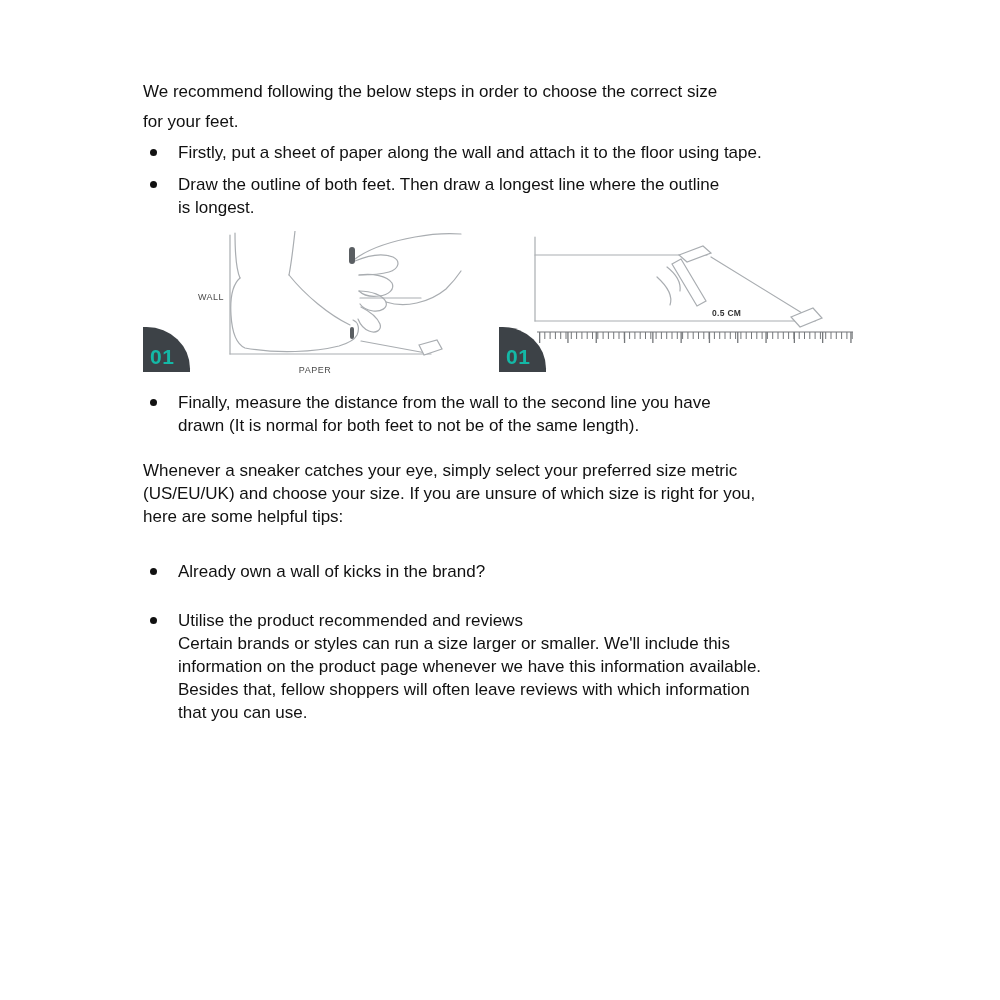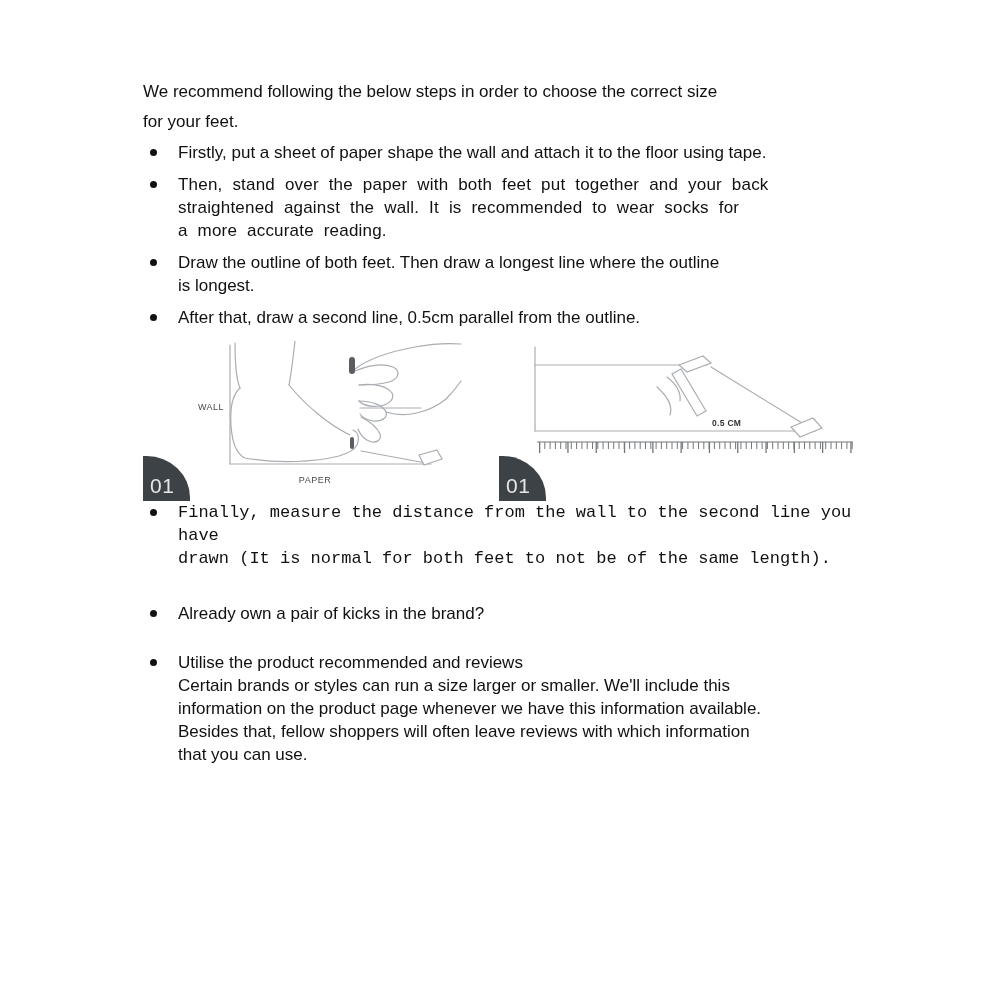--- a/index.html
+++ b/index.html
@@ -47,69 +47,59 @@
   .figure.f1 { width: 320px; height: 160px; }
   .figure.f2 { width: 375px; height: 160px; margin-left: 34px; }
   .figure svg { display: block; }
   .lineart { stroke: #a9adb1; stroke-width: 1.2; fill: none; stroke-linecap: round; }
   .ruler-ink { stroke: #74777a; }
   svg text { font-family: "Liberation Sans", sans-serif; }
   .diagram-label { font-size: 9px; fill: #4a4a4a; letter-spacing: 0.5px; }
   .gap-label { font-size: 8.5px; font-weight: bold; fill: #333333; letter-spacing: 0.3px; }
   .badge {
     position: absolute;
-    bottom: 0;
+    bottom: 19px;
     width: 47px; height: 45px;
     background: #3d4247;
     border-top-right-radius: 92% 92%;
-    color: #e5e5e5;
+    color: #14b8a6;
     font-size: 21px;
-    font-weight: normal;
+    font-weight: bold;
     letter-spacing: 0.5px;
     display: flex;
     align-items: flex-end;
     padding: 0 0 4px 7px;
     box-sizing: border-box;
   }
   .f1 .badge { left: 0; }
   .f2 .badge { left: 2px; }
 
   .final-steps { margin-top: 24px; }
-  .final-steps li { margin-bottom: 0; font-family: Liberation Mono, monospace; }
+  .final-steps li { margin-bottom: 0; }
   .tips-intro { margin: 22px 0 0 0; }
   ul.tips { margin-top: 32px; }
   ul.tips li { margin-bottom: 26px; }
 </style>
 </head>
 <body>
 
 <div class="doc">
 
   <p class="lead pre">We recommend following the below steps in order to choose the correct size
 for your feet.</p>
 
   <ul class="bullets">
     <li>
       <span class="dot"></span>
-      <div class="btext pre">Firstly, put a sheet of paper shape the wall and attach it to the floor using tape.</div>
-    </li>
-    <li>
-      <span class="dot"></span>
-      <div class="btext pre wide">Then, stand over the paper with both feet put together and your back
-straightened against the wall. It is recommended to wear socks for
-a more accurate reading.</div>
+      <div class="btext pre">Firstly, put a sheet of paper along the wall and attach it to the floor using tape.</div>
     </li>
     <li>
       <span class="dot"></span>
       <div class="btext pre">Draw the outline of both feet. Then draw a longest line where the outline
 is longest.</div>
-    </li>
-    <li>
-      <span class="dot"></span>
-      <div class="btext pre">After that, draw a second line, 0.5cm parallel from the outline.</div>
     </li>
   </ul>
 
   <div class="figures">
 
     <div class="figure f1">
       <svg viewBox="0 0 320 160" width="320" height="160">
         <g class="lineart">
           <line x1="87" y1="4" x2="87" y2="123"></line>
           <line x1="87" y1="123" x2="288" y2="123"></line>
@@ -169,26 +159,29 @@
   </div>
 
   <ul class="bullets final-steps">
     <li>
       <span class="dot"></span>
       <div class="btext pre">Finally, measure the distance from the wall to the second line you have
 drawn (It is normal for both feet to not be of the same length).</div>
     </li>
   </ul>
 
+  <p class="tips-intro pre">Whenever a sneaker catches your eye, simply select your preferred size metric
+(US/EU/UK) and choose your size. If you are unsure of which size is right for you,
+here are some helpful tips:</p>
 
   <ul class="bullets tips">
     <li>
       <span class="dot"></span>
       <div class="btext">
-        <div>Already own a pair of kicks in the brand?</div>
+        <div>Already own a wall of kicks in the brand?</div>
       </div>
     </li>
     <li>
       <span class="dot"></span>
       <div class="btext">
         <div>Utilise the product recommended and reviews</div>
         <div class="pre">Certain brands or styles can run a size larger or smaller. We'll include this
 information on the product page whenever we have this information available.
 Besides that, fellow shoppers will often leave reviews with which information
 that you can use.</div>

